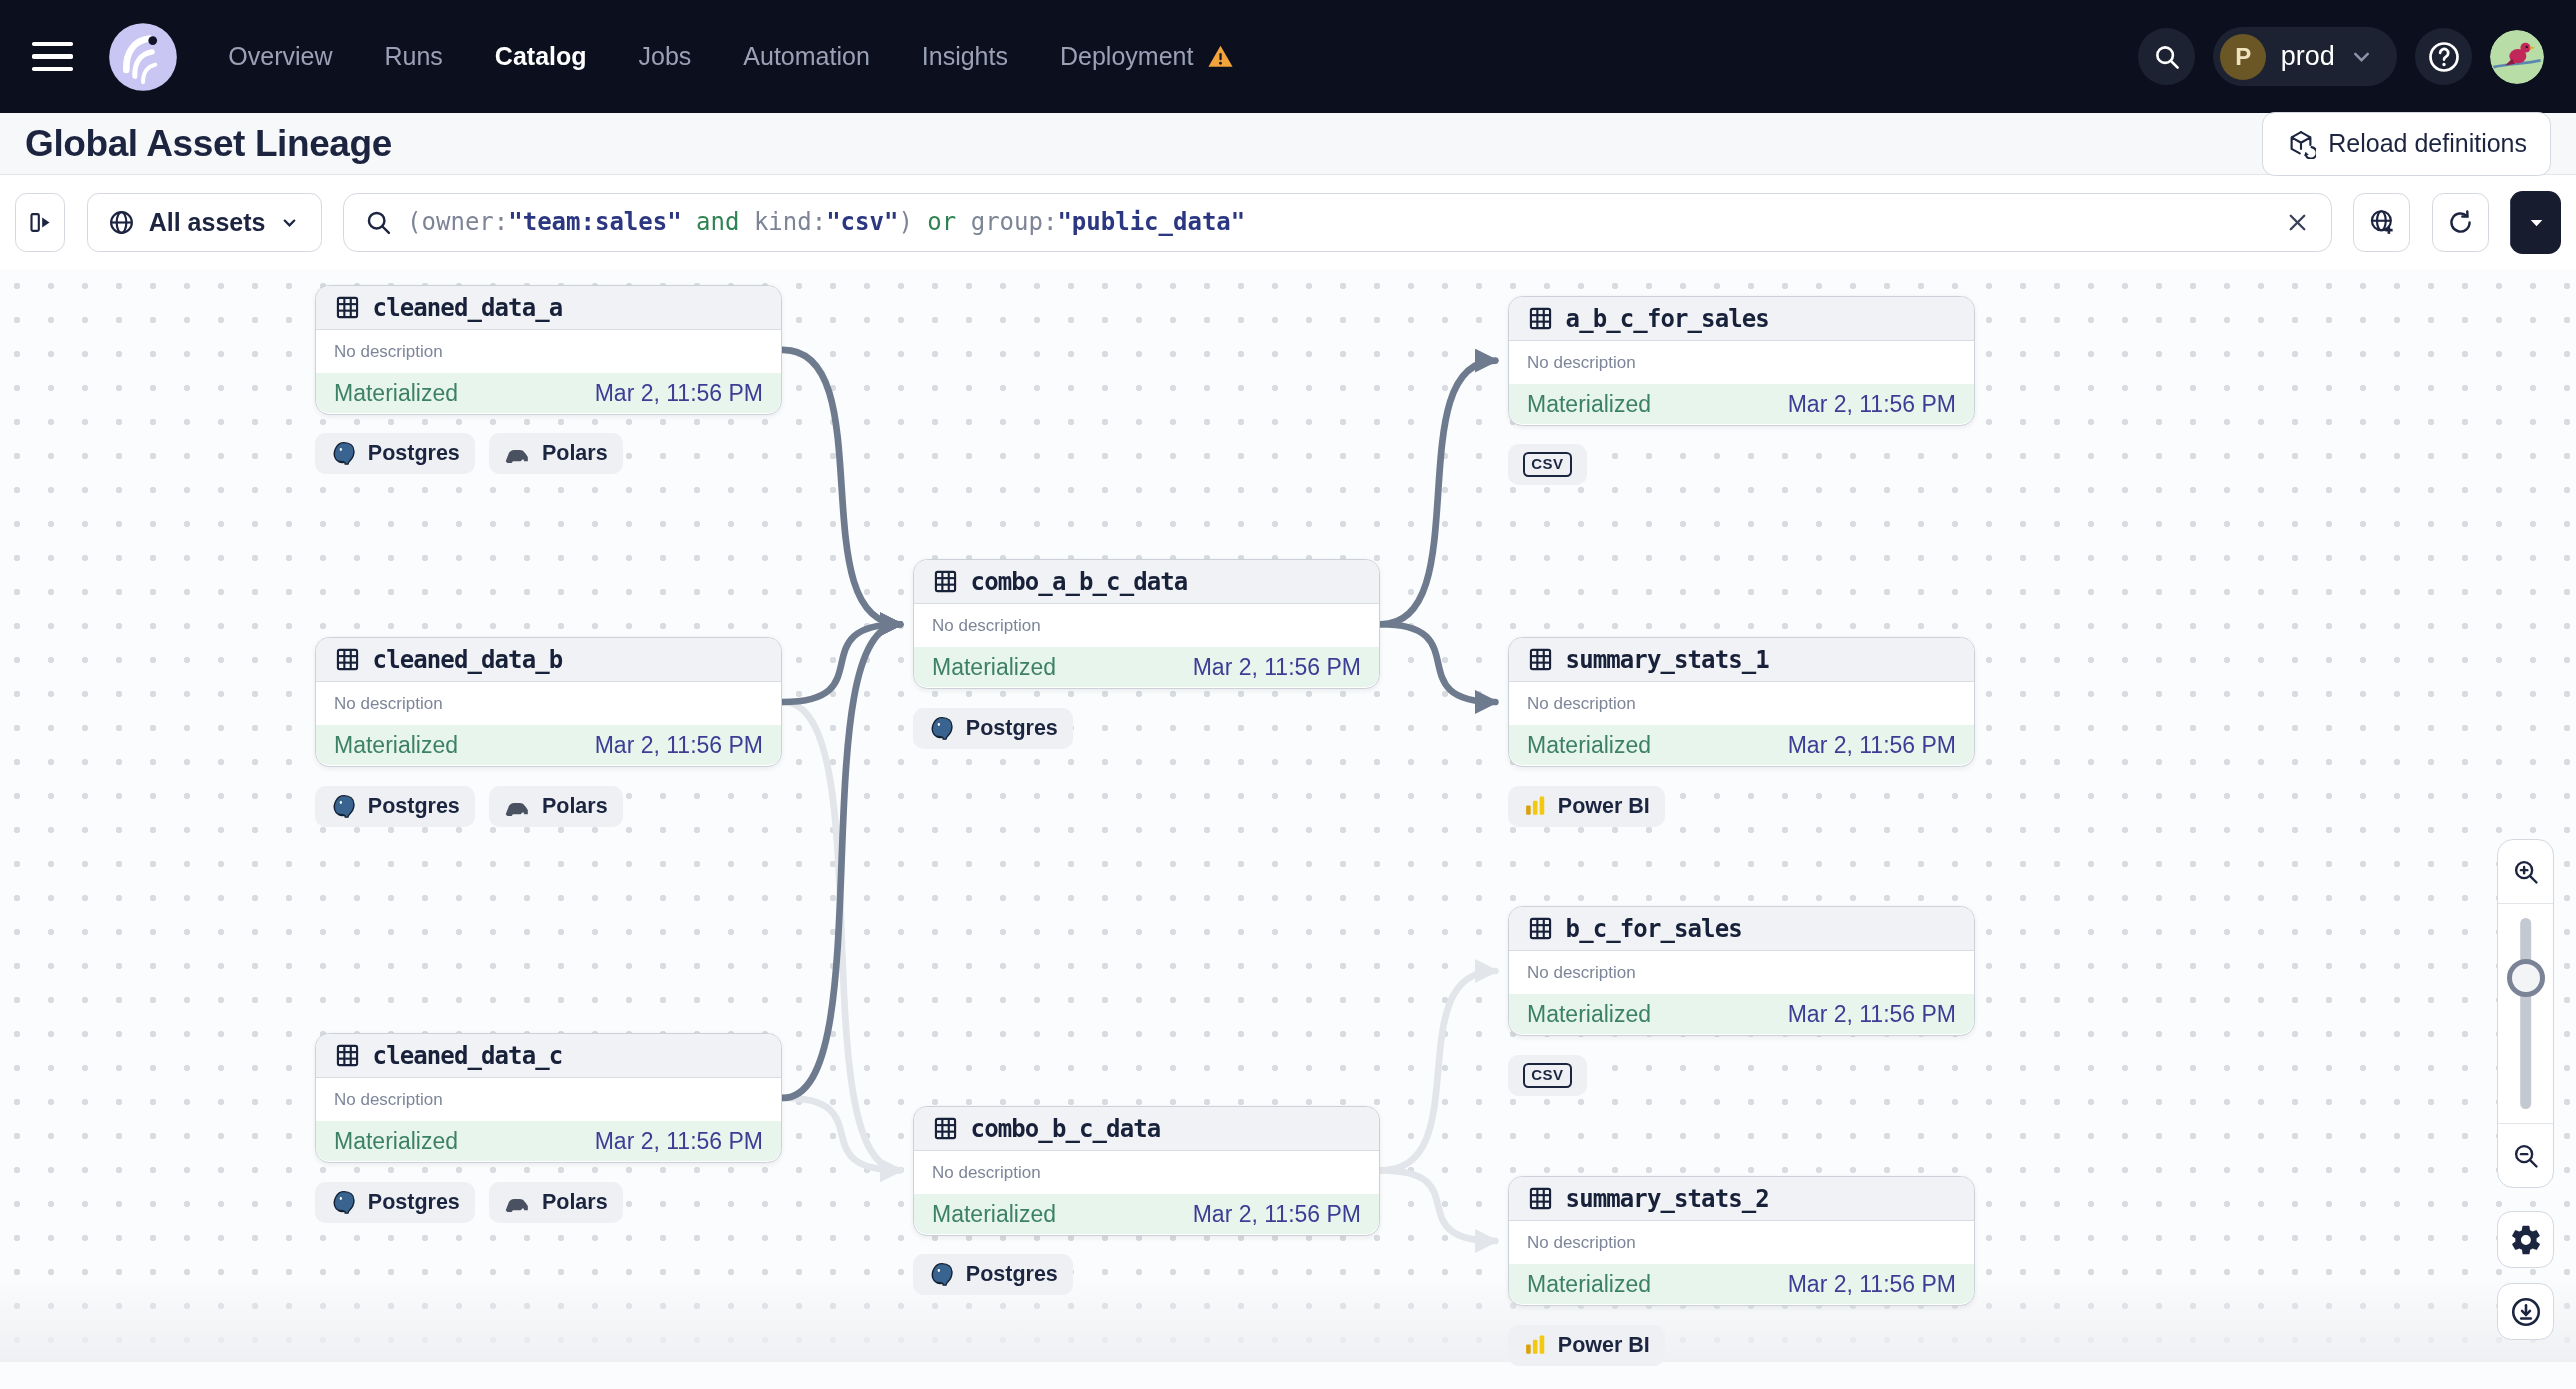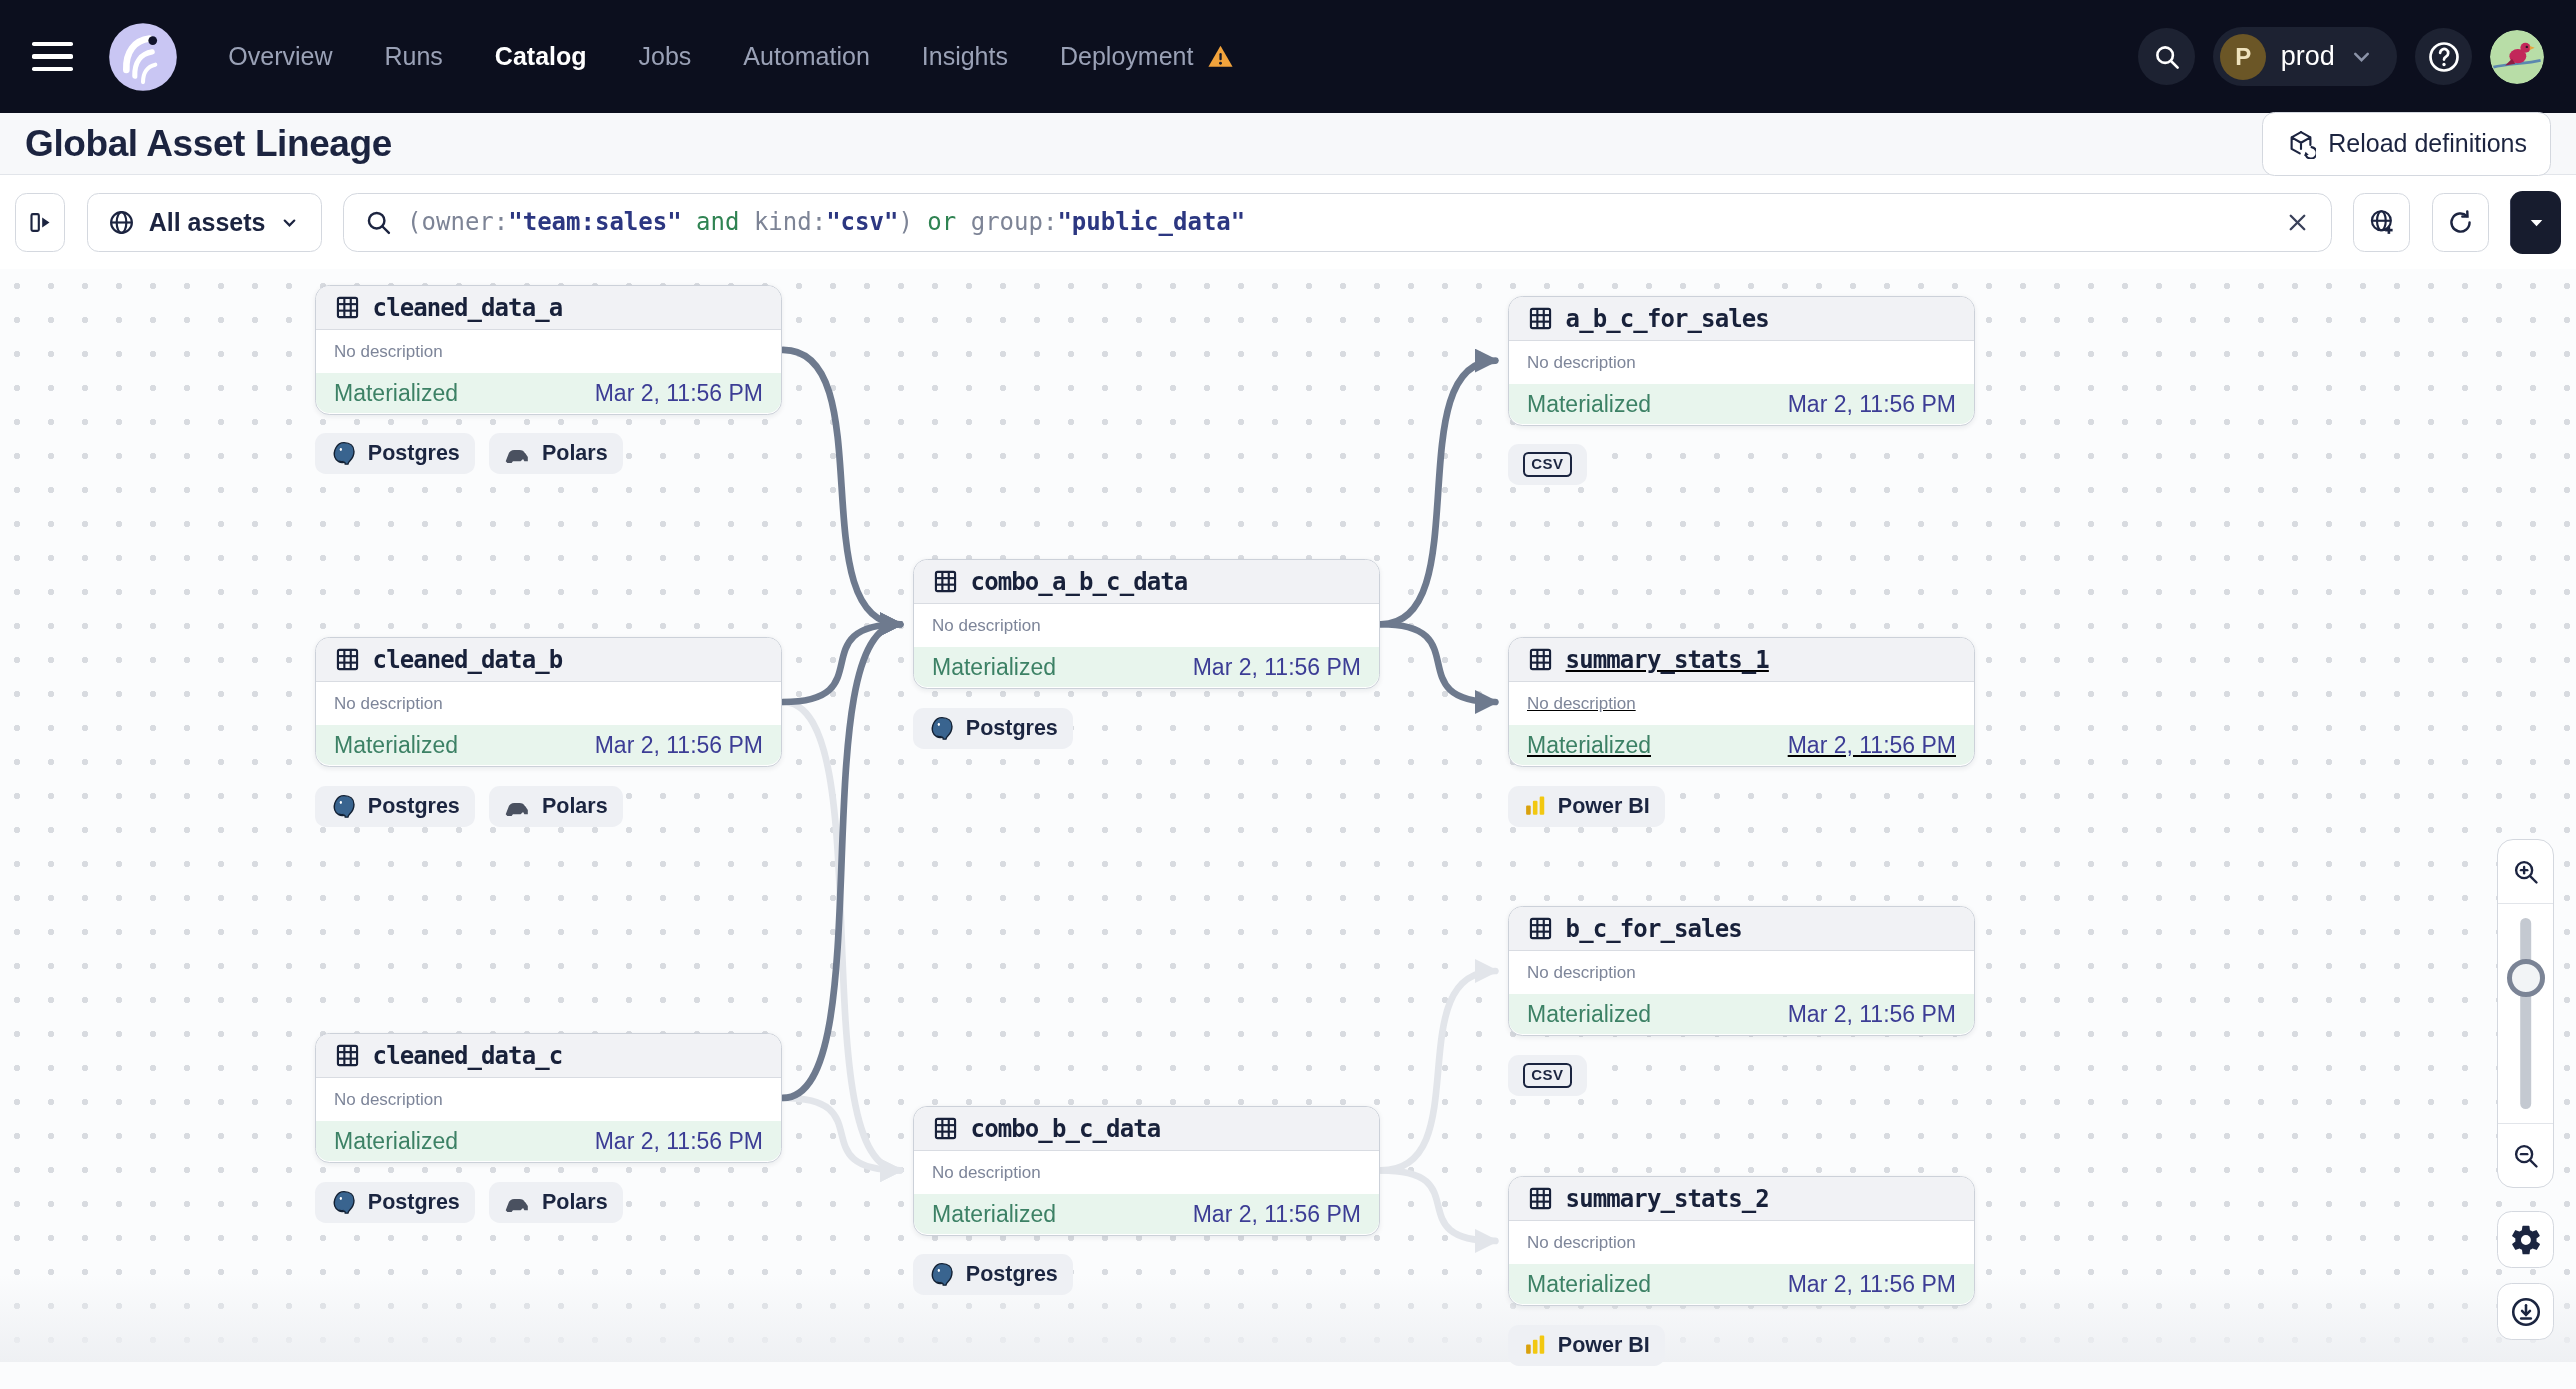--- a/index.html
+++ b/index.html
@@ -467,21 +467,21 @@
     <div class="node-footer">
       <span class="node-status">Materialized</span>
       <span class="node-time">Mar 2, 11:56 PM</span>
     </div>
   </div>
       <div class="tagrow" style="left: 1508px; top: 175px;">
         <div class="tag">
           <span class="csv-box">csv</span>
         </div>
       </div>
-      <div class="node" style="left: 1508px; top: 368px; text-decoration: underline;">
+      <div class="node" style="left: 1508px; top: 368px;">
     <div class="node-header">
       <svg viewBox="0 0 24 24" width="27" height="27" fill="none" stroke="#18213a" stroke-width="1.9">
         <rect x="3.5" y="3.5" width="17" height="17" rx="1.5"></rect>
         <line x1="3.5" y1="9" x2="20.5" y2="9"></line>
         <line x1="3.5" y1="14.8" x2="20.5" y2="14.8"></line>
         <line x1="9.2" y1="3.5" x2="9.2" y2="20.5"></line>
         <line x1="14.9" y1="3.5" x2="14.9" y2="20.5"></line>
       </svg>
       <span class="node-name">summary_stats_1</span>
     </div>

